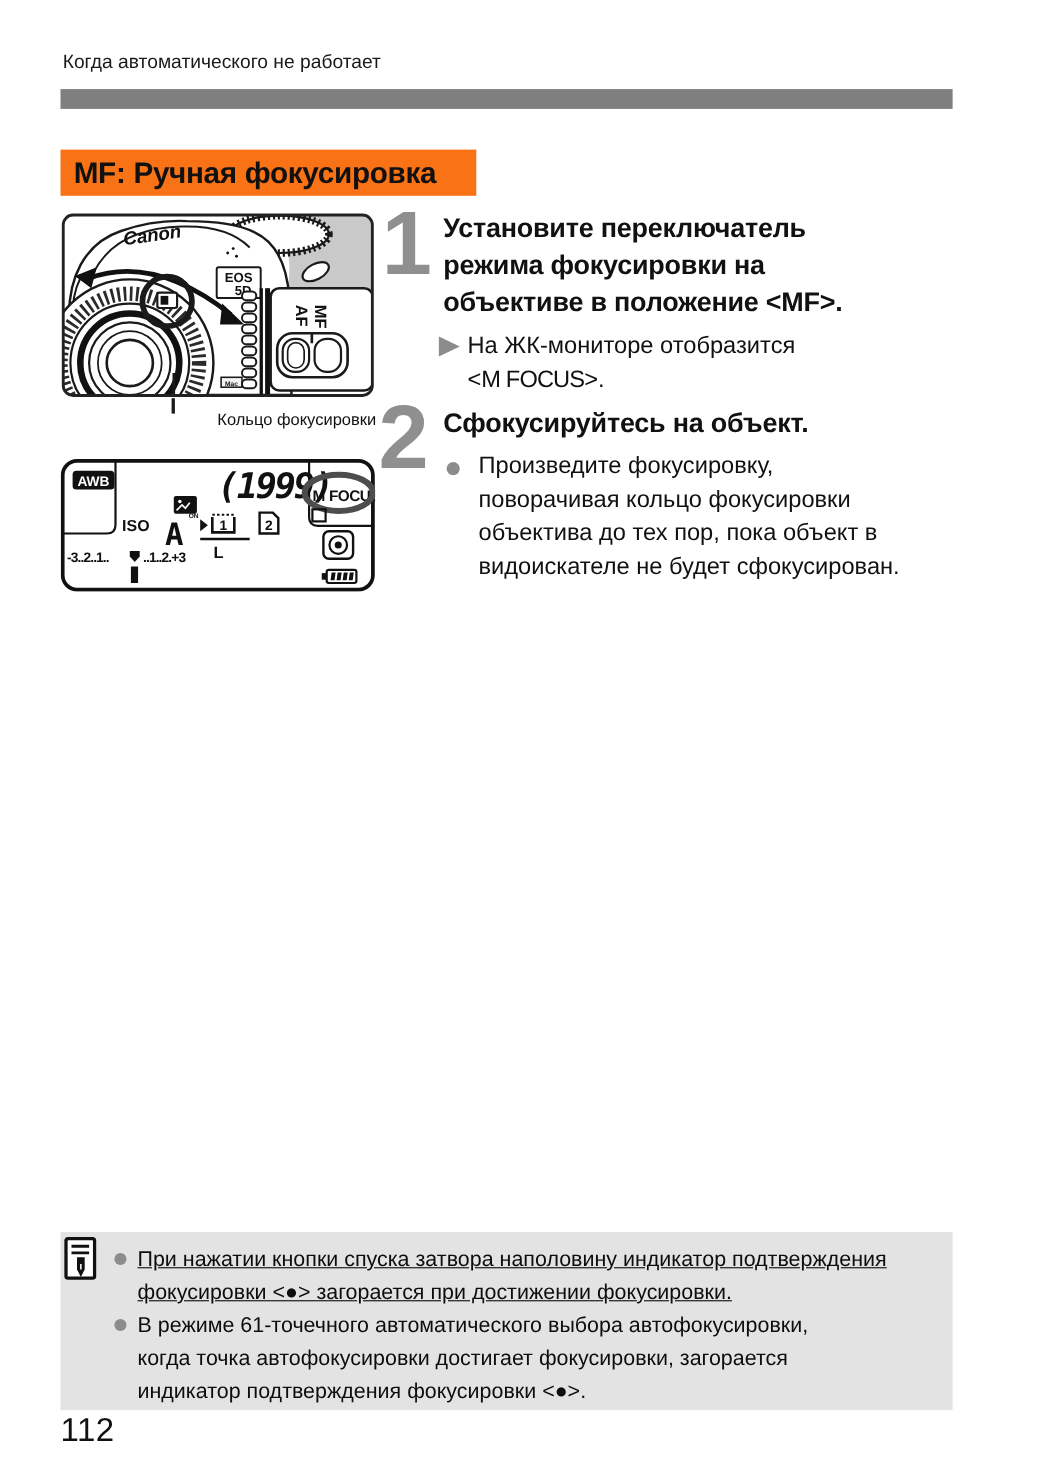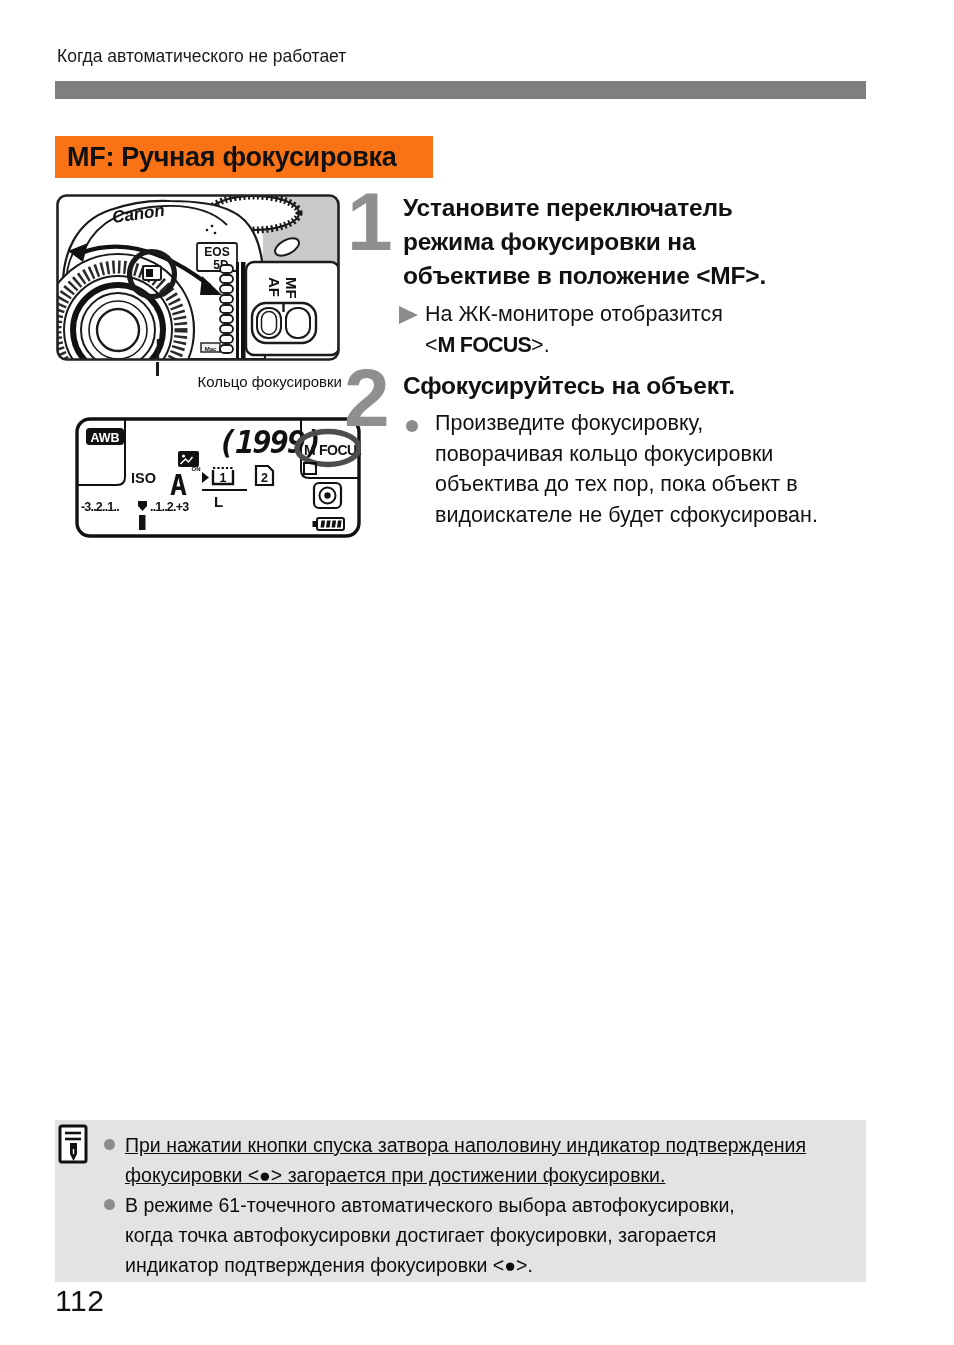--- a/index.html
+++ b/index.html
@@ -16,41 +16,41 @@
   .section-title{
     left:55px;top:136px;width:378px;height:42px;background:#f97316;
     font-size:27px;font-weight:bold;line-height:42px;padding-left:12px;
     box-sizing:border-box;letter-spacing:-0.3px;
   }
 
   .camera-fig{left:55px;top:193px;width:287px;height:170px;}
   .caption-leader{left:156px;top:362px;width:2.5px;height:14px;background:#1a1a1a;}
   .camera-caption{left:55px;top:373px;width:287px;text-align:right;font-size:15px;}
 
-  .lcd-fig{left:55px;top:417px;width:286px;height:121px;margin-left:20px;}
+  .lcd-fig{left:55px;top:417px;width:286px;height:121px;}
 
   .step-number{
     width:60px;font-size:82px;font-weight:bold;color:#8f8f8f;
     line-height:60px;letter-spacing:-2px;
   }
   .step1-number{left:347px;top:192px;}
   .step2-number{left:344px;top:368px;}
 
   .step-title{
     left:403px;font-size:24.5px;font-weight:bold;line-height:34px;letter-spacing:-0.2px;
   }
   .step1-title{top:191px;width:460px;}
   .step2-title{top:369px;width:460px;}
 
   .tri-bullet{
     left:399px;top:306px;width:0;height:0;
     border-left:19px solid #8c8c8c;border-top:9.5px solid transparent;border-bottom:9.5px solid transparent;
   }
   .step1-result{left:425px;top:299px;width:430px;font-size:21.5px;line-height:31px;}
-  .lcd-code{font-weight:bold;letter-spacing:-0.8px;text-align:right;}
+  .lcd-code{font-weight:normal;letter-spacing:-0.8px;text-align:right;}
 
   .dot-bullet{width:12px;height:12px;border-radius:50%;background:#8c8c8c;}
   .step2-dot{left:406px;top:420px;}
   .step2-body{left:435px;top:408px;width:440px;font-size:21.5px;line-height:30.7px;}
 
   .note-box{left:55px;top:1120px;width:811px;height:162px;background:#e3e3e3;}
   .note-icon{left:58px;top:1124px;width:30px;height:40px;}
   .note-dot1{left:104px;top:1139px;width:11px;height:11px;}
   .note-dot2{left:104px;top:1199px;width:11px;height:11px;}
   .note-text{width:724px;font-size:19.5px;line-height:30px;color:#0d0d0d;}

